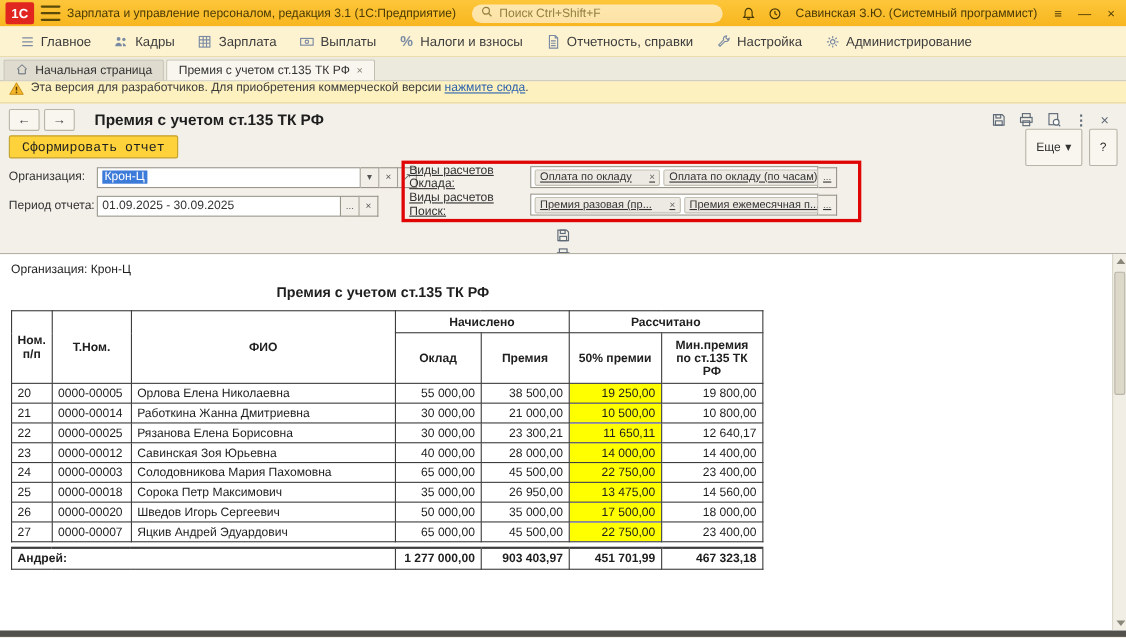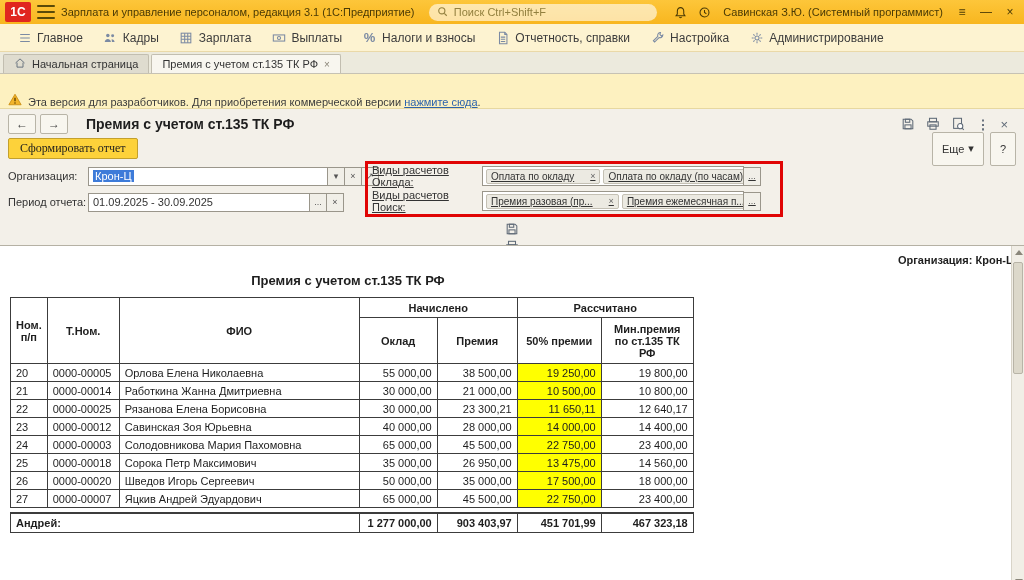--- a/index.html
+++ b/index.html
@@ -32,37 +32,37 @@
   
   .tabbar { height:22px; background:#eceadd; border-bottom:1px solid #c6c2b4;
             display:flex; align-items:stretch; padding:2px 3px 0; gap:2px; }
   .tab { display:flex; align-items:center; gap:6px; padding:0 10px; font-size:11px;
          background:#dfdccf; border:1px solid #c2beb0; border-bottom:none;
          border-radius:2px 2px 0 0; cursor:pointer; white-space:nowrap; }
   .tab.active { background:#f8f6ef; }
   .tab-close { color:#8a8578; font-size:10px; }
 
   
-  .warnbar { height:35px; background:#fdf1c0; border-bottom:1px solid #e7d8a0;
-             display:flex; align-items:flex-end; gap:6px; padding:0 8px; font-size:11px; color:#3c3c3c; }
+  .warnbar { height:20px; background:#fdf1c0; border-bottom:1px solid #e7d8a0;
+             display:flex; align-items:flex-start; gap:6px; padding:0 8px; font-size:11px; color:#3c3c3c; }
   .warnbar a { color:#2d63ad; text-decoration:underline; cursor:pointer; }
 
   
   .nav-row { display:flex; align-items:center; gap:4px; padding:4px 8px 2px; height:28px; }
   .nav-btn { width:28px; height:20px; background:#f8f6ef; border:1px solid #b8b4a7; border-radius:2px;
              font-size:12px; color:#444; display:flex; align-items:center; justify-content:center; cursor:pointer; }
   .page-title { margin-left:14px; font-size:14px; font-weight:700; color:#1e1e1e; }
   .hdr-icons { margin-left:auto; display:flex; gap:11px; align-items:center; padding-right:8px; color:#5f6a77; }
   .hdr-icons .ic { cursor:pointer; display:flex; align-items:center; }
   .kebab { font-size:13px; color:#5f6a77; font-weight:700; }
   .xclose { font-size:13px; color:#5f6a77; }
 
   .gen-row { display:flex; align-items:center; padding:1px 8px 3px; height:25px; }
   .btn-generate { height:21px; background:var(--button-yellow,#fdd23a); border:1px solid #c3a02c; border-radius:2px;
-                  font-size:12px; padding:0 11px; font-family:Liberation Serif, serif; cursor:pointer; color:#1e1e1e; }
+                  font-size:12px; padding:0 11px; font-family:Liberation Mono, monospace; cursor:pointer; color:#1e1e1e; }
   .right-btns { margin-left:auto; display:flex; gap:6px; }
   .btn-small { height:20px; background:#f8f6ef; border:1px solid #b8b4a7; border-radius:2px; font-size:11px;
                padding:16px 9px; display:flex; align-items:center; gap:4px; font-family:inherit; cursor:pointer; color:#333; }
 
   
   .fields { position:relative; height:56px; padding:3px 8px; }
   .frow { display:flex; align-items:center; height:22px; margin-bottom:4px; }
   .flabel { width:80px; font-size:11px; color:#333; }
   .finput { height:19px; background:#fff; border:1px solid #9a968b; font-size:11px;
             display:flex; align-items:center; padding:0 4px; }
@@ -89,21 +89,21 @@
               border:1px solid transparent; border-radius:2px; cursor:pointer; background:transparent; }
   .tool-btn.bordered { border-color:#b8b4a7; background:#f8f6ef; }
   .tsep { width:1px; height:15px; background:#cfccc0; margin:0 4px; }
   .findbox { width:96px; height:19px; border:1px solid #9a968b; background:#fff; display:flex; align-items:center;
              gap:5px; padding:0 5px; font-size:11px; color:#7d7d7d; margin:0 4px; cursor:text; }
   .refresh-glyph { font-size:13px; color:#3a6ea5; }
 
   
   .report-area { position:relative; background:#fff; border-top:1px solid #b5b1a4; height:343px; overflow:hidden; }
   .report-inner { padding:6px 10px 0; }
-  .org-line { font-size:11px; font-weight:700; margin:2px 0 7px; color:#1e1e1e;text-align:right; }
+  .org-line { font-size:11px; font-weight:400; margin:2px 0 7px; color:#1e1e1e; }
   .rtitle { width:676px; text-align:center; font-weight:700; font-size:13px; margin:1px 0; color:#1e1e1e; }
 
   table.report { border-collapse:collapse; table-layout:fixed; font-size:11px; margin-top:9px; color:#1e1e1e; }
   .report th, .report td { border:1px solid #3c3c3c; padding:2px 5px; overflow:hidden; }
   .report thead th { text-align:center; font-weight:700; vertical-align:middle; background:#fff; }
   .report thead tr.h1 th { height:20px; }
   .report thead tr.h2 th { height:46px; }
   .report td { height:18px; white-space:nowrap; }
   th.prewrap { white-space:pre-line; }
   .num { text-align:right; }

